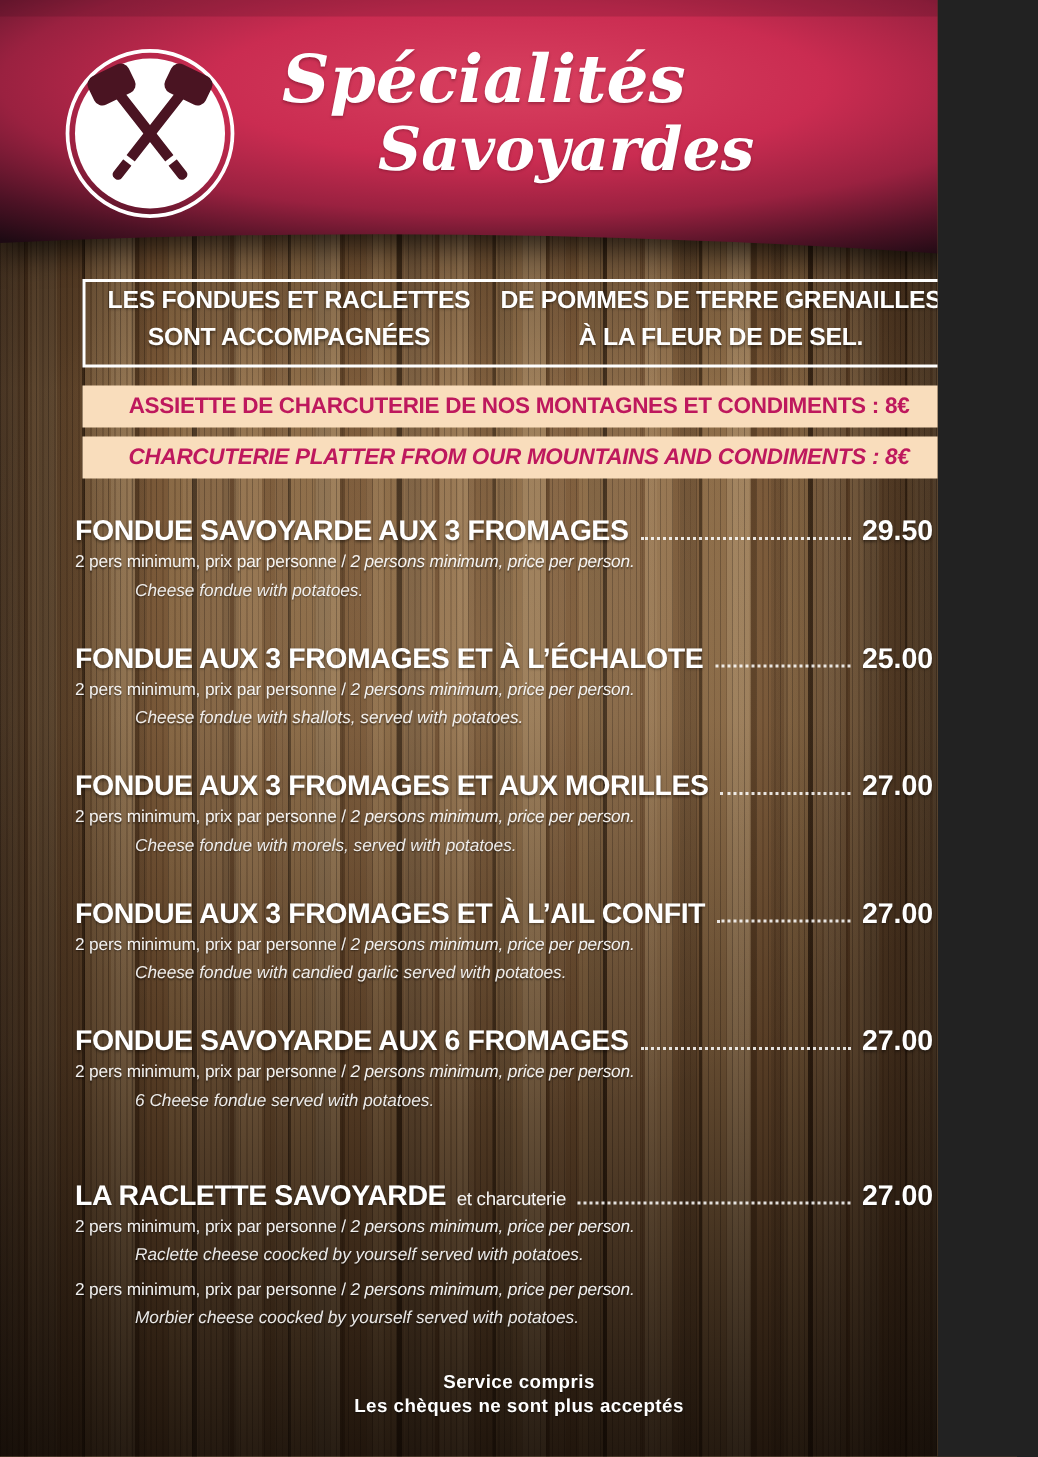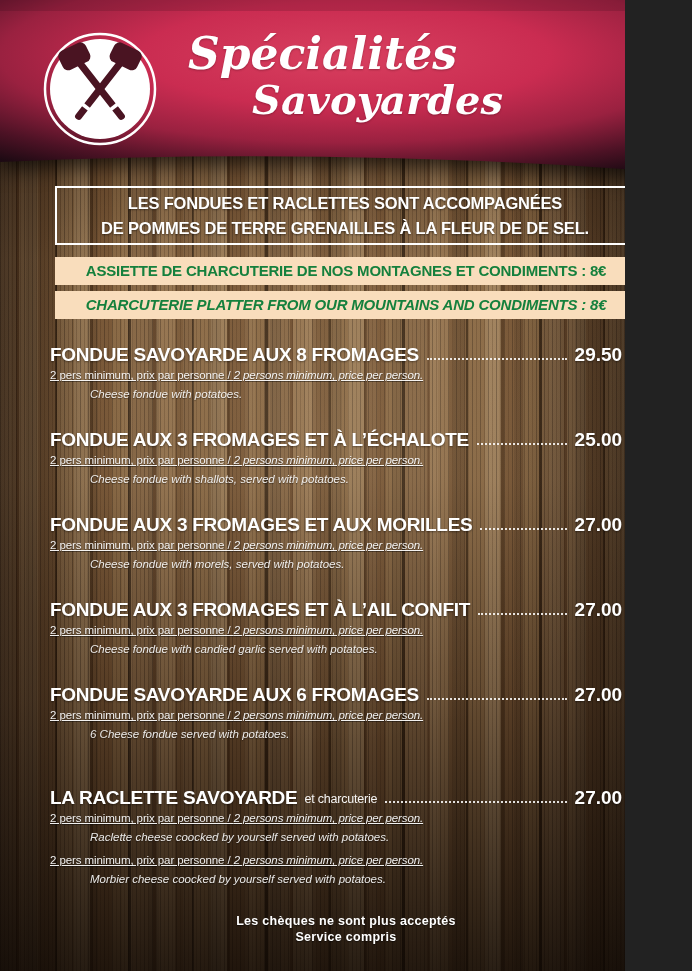--- a/index.html
+++ b/index.html
@@ -20,27 +20,27 @@
   .title1,.title2{
     position:absolute;color:#fff;font-family:"DejaVu Serif",serif;
     font-style:italic;font-weight:bold;white-space:nowrap;
     text-shadow:0 1px 2px rgba(60,5,20,0.35);
   }
   .title1{left:188px;top:28px;font-size:44px;}
   .title2{left:252px;top:76px;font-size:40px;}
   .notice{
     position:absolute;left:55px;top:186px;width:580px;height:59px;
     border:2px solid #fff;box-sizing:border-box;
-    display:flex;flex-direction:column;justify-content:center;
+    display:flex;flex-direction:row;justify-content:center;
     text-align:center;color:#fff;font-weight:bold;font-size:16.5px;line-height:25px;
     letter-spacing:-0.2px;text-shadow:0 1px 2px rgba(0,0,0,0.45);
   }
   .bar{
     position:absolute;left:55px;width:582px;height:28px;line-height:28px;
-    background:#f9ddbc;text-align:center;color:#15803d;
+    background:#f9ddbc;text-align:center;color:#be185d;
     font-weight:bold;font-size:15px;letter-spacing:-0.2px;white-space:nowrap;
   }
   .bar-fr{top:257px;}
   .bar-en{top:291px;font-style:italic;}
   .menu-list{position:absolute;left:50px;top:340px;width:588px;}
   .menu-item{height:85px;box-sizing:border-box;}
   .item-top{display:flex;align-items:flex-end;}
   .item-name{
     color:#fff;font-weight:bold;font-size:19px;line-height:21px;
     letter-spacing:-0.3px;white-space:nowrap;text-shadow:0 1px 2px rgba(0,0,0,0.4);
@@ -53,21 +53,21 @@
   .leader{
     flex:1 1 auto;min-width:10px;margin:0 8px 5px 8px;
     border-bottom:2px dotted rgba(255,255,255,0.85);
   }
   .item-price{
     color:#fff;font-weight:bold;font-size:19px;line-height:21px;
     white-space:nowrap;text-shadow:0 1px 2px rgba(0,0,0,0.4);
   }
   .item-detail{
     margin-top:3px;color:rgba(255,255,255,0.93);font-size:11.5px;line-height:15px;
-    letter-spacing:-0.1px;text-shadow:0 1px 1px rgba(0,0,0,0.4);text-decoration:underline;
+    letter-spacing:-0.1px;text-shadow:0 1px 1px rgba(0,0,0,0.4);
   }
   .item-detail .d-en{font-style:italic;}
   .item-desc{
     margin-top:4px;color:rgba(255,255,255,0.90);font-style:italic;
     font-size:11.5px;line-height:15px;text-shadow:0 1px 1px rgba(0,0,0,0.4);padding-left:40px;
   }
   .footer{
     position:absolute;left:0;top:913px;width:692px;text-align:center;
     color:#fff;font-weight:bold;font-size:12.5px;line-height:16px;
     letter-spacing:0.3px;text-shadow:0 1px 1px rgba(0,0,0,0.5);
@@ -120,21 +120,21 @@
   <div class="bar bar-fr">
     <span>ASSIETTE DE CHARCUTERIE DE NOS MONTAGNES ET CONDIMENTS : 8€</span>
   </div>
   <div class="bar bar-en">
     <span>CHARCUTERIE PLATTER FROM OUR MOUNTAINS AND CONDIMENTS : 8€</span>
   </div>
 
   <div class="menu-list">
   <div class="menu-item">
     <div class="item-top">
-      <span class="item-name">FONDUE SAVOYARDE AUX 8 FROMAGES</span>
+      <span class="item-name">FONDUE SAVOYARDE AUX 3 FROMAGES</span>
       <span class="item-suffix"></span>
       <span class="leader"></span>
       <span class="item-price">29.50 €</span>
     </div>
     <div class="item-detail"><span class="d-fr">2 pers minimum, prix par personne / </span><span class="d-en">2 persons minimum, price per person.</span></div>
     <div class="item-desc">Cheese fondue with potatoes.</div>
   </div>
 
   <div class="menu-item">
     <div class="item-top">
@@ -191,17 +191,17 @@
     <div class="item-desc">Raclette cheese coocked by yourself served with potatoes.</div>
   </div>
 
   <div class="menu-item">
     <div class="item-detail"><span class="d-fr">2 pers minimum, prix par personne / </span><span class="d-en">2 persons minimum, price per person.</span></div>
     <div class="item-desc">Morbier cheese coocked by yourself served with potatoes.</div>
   </div>
 </div>
 
   <div class="footer">
+    <div>Service compris</div>
     <div>Les chèques ne sont plus acceptés</div>
-    <div>Service compris</div>
   </div>
 
 </div>
 
 </body></html>

